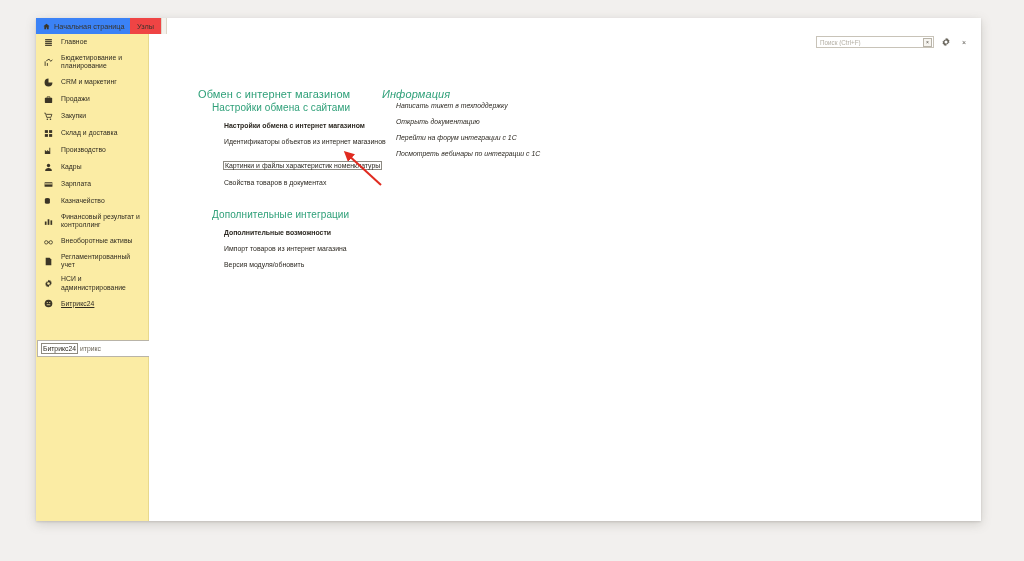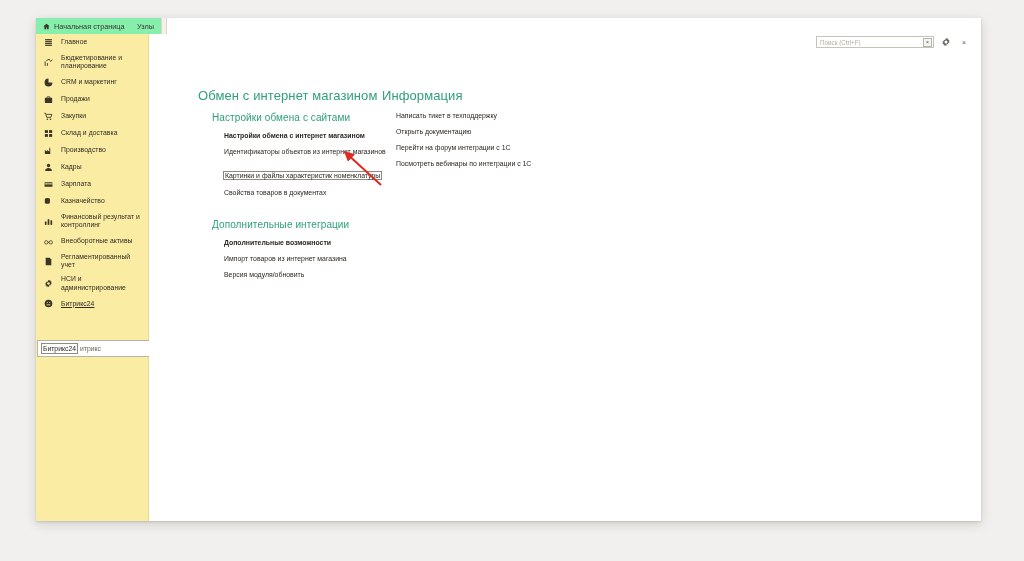--- a/index.html
+++ b/index.html
@@ -34,29 +34,29 @@
   .tab {
     position: absolute;
     top: 0;
     height: 16px;
     display: flex;
     align-items: center;
     gap: 4px;
     padding: 0 7px;
     font-size: 7.3px;
     color: #38342c;
-    background: #86efac;
+    background: #3b82f6;
     border-right: 1px solid #ded7c8;
     box-sizing: border-box;
     white-space: nowrap;
   }
   .tab.home { left: 0; }
   .tab.second { left: 94px; }
   .tab-active {
-    background: #86efac;
+    background: #ef4444;
   }
   .home-icon svg { display: block; }
   #tab-filler {
     position: absolute;
     left: 130px; top: 0;
     right: 0; height: 16px;
     background: #ffffff;
     border-left: 1px solid #ded7c8;
   }
 
@@ -200,26 +200,26 @@
     right: 0;
     bottom: 0;
     background: #ffffff;
     overflow: hidden;
   }
   .col {
     position: absolute;
     top: 36px;
   }
   #col-left  { left: 49px;  width: 240px; }
-  #col-right { left: 233px; width: 230px; }
+  #col-right { left: 233px; width: 230px; font-style: italic; }
 
   .group-title {
-    font-size: 13px;
+    font-size: 11px;
     color: #2fa079;
-    margin-bottom: 9px;
+    margin-bottom: 2px;
     letter-spacing: 0.1px;
   }
   .sub-title {
     font-size: 10px;
     color: #2fa079;
     margin: 0 0 9px 14px;
     letter-spacing: 0.1px;
   }
   .item-strong {
     font-size: 6.9px;

